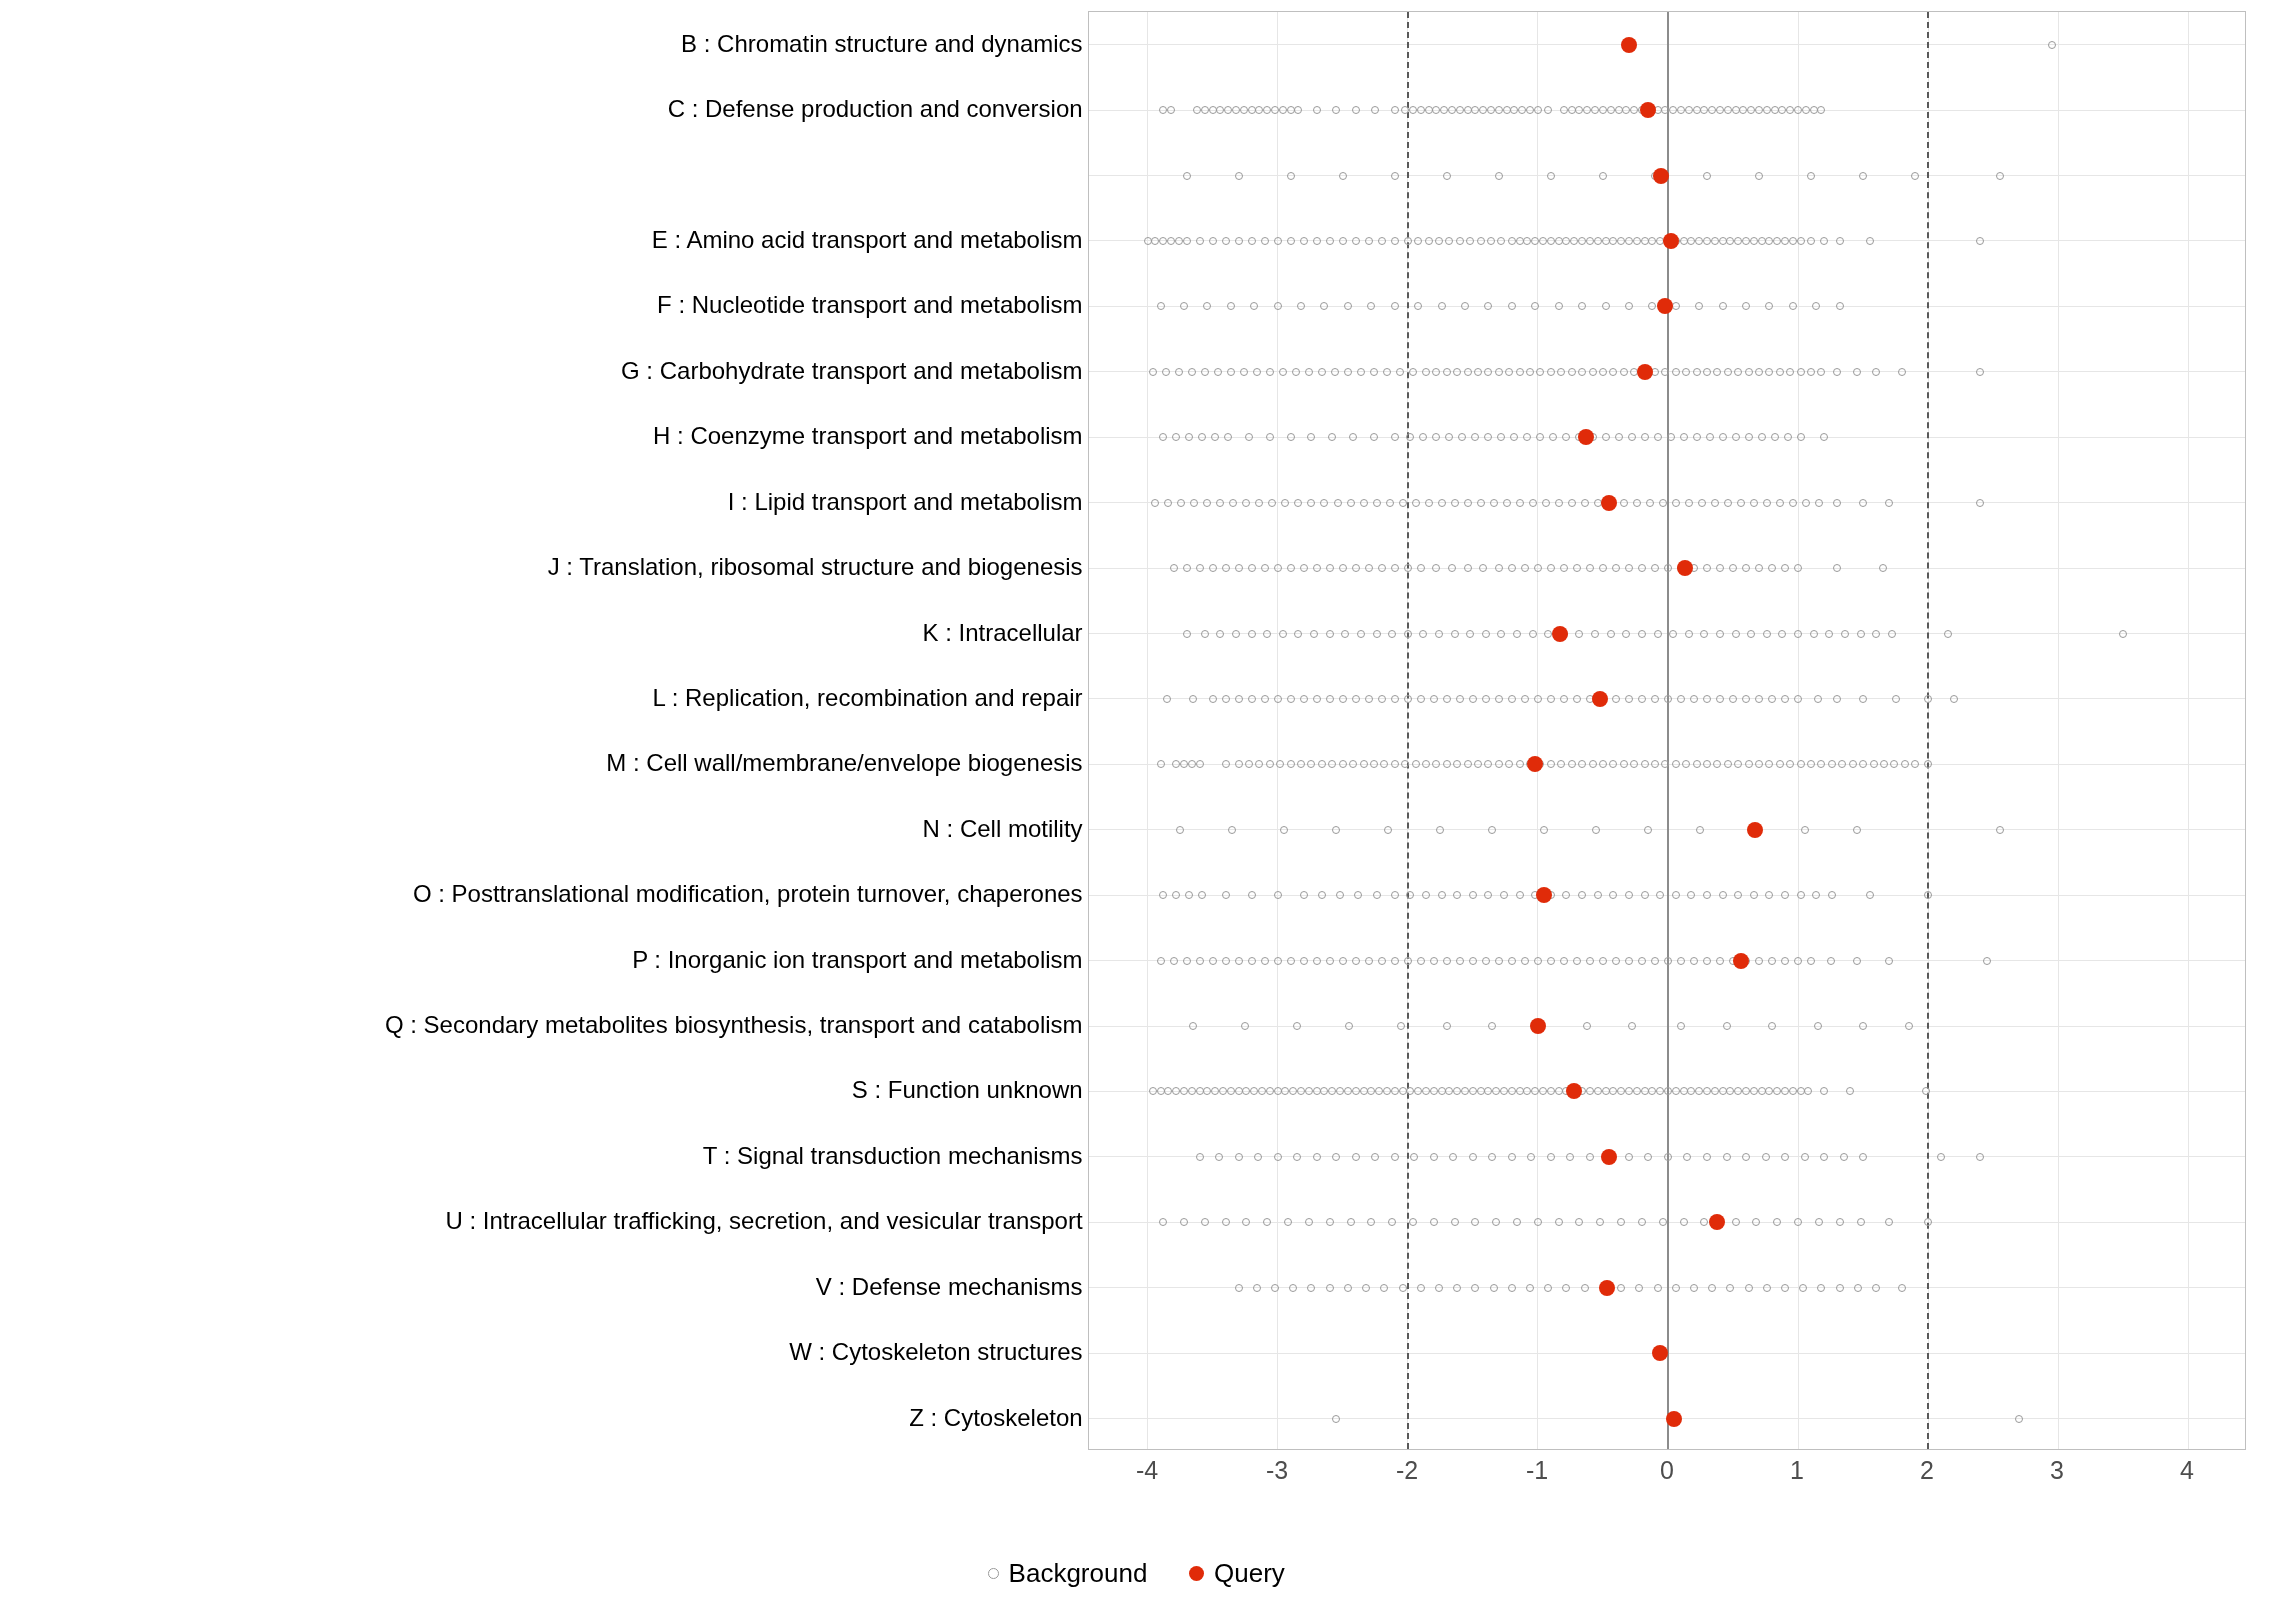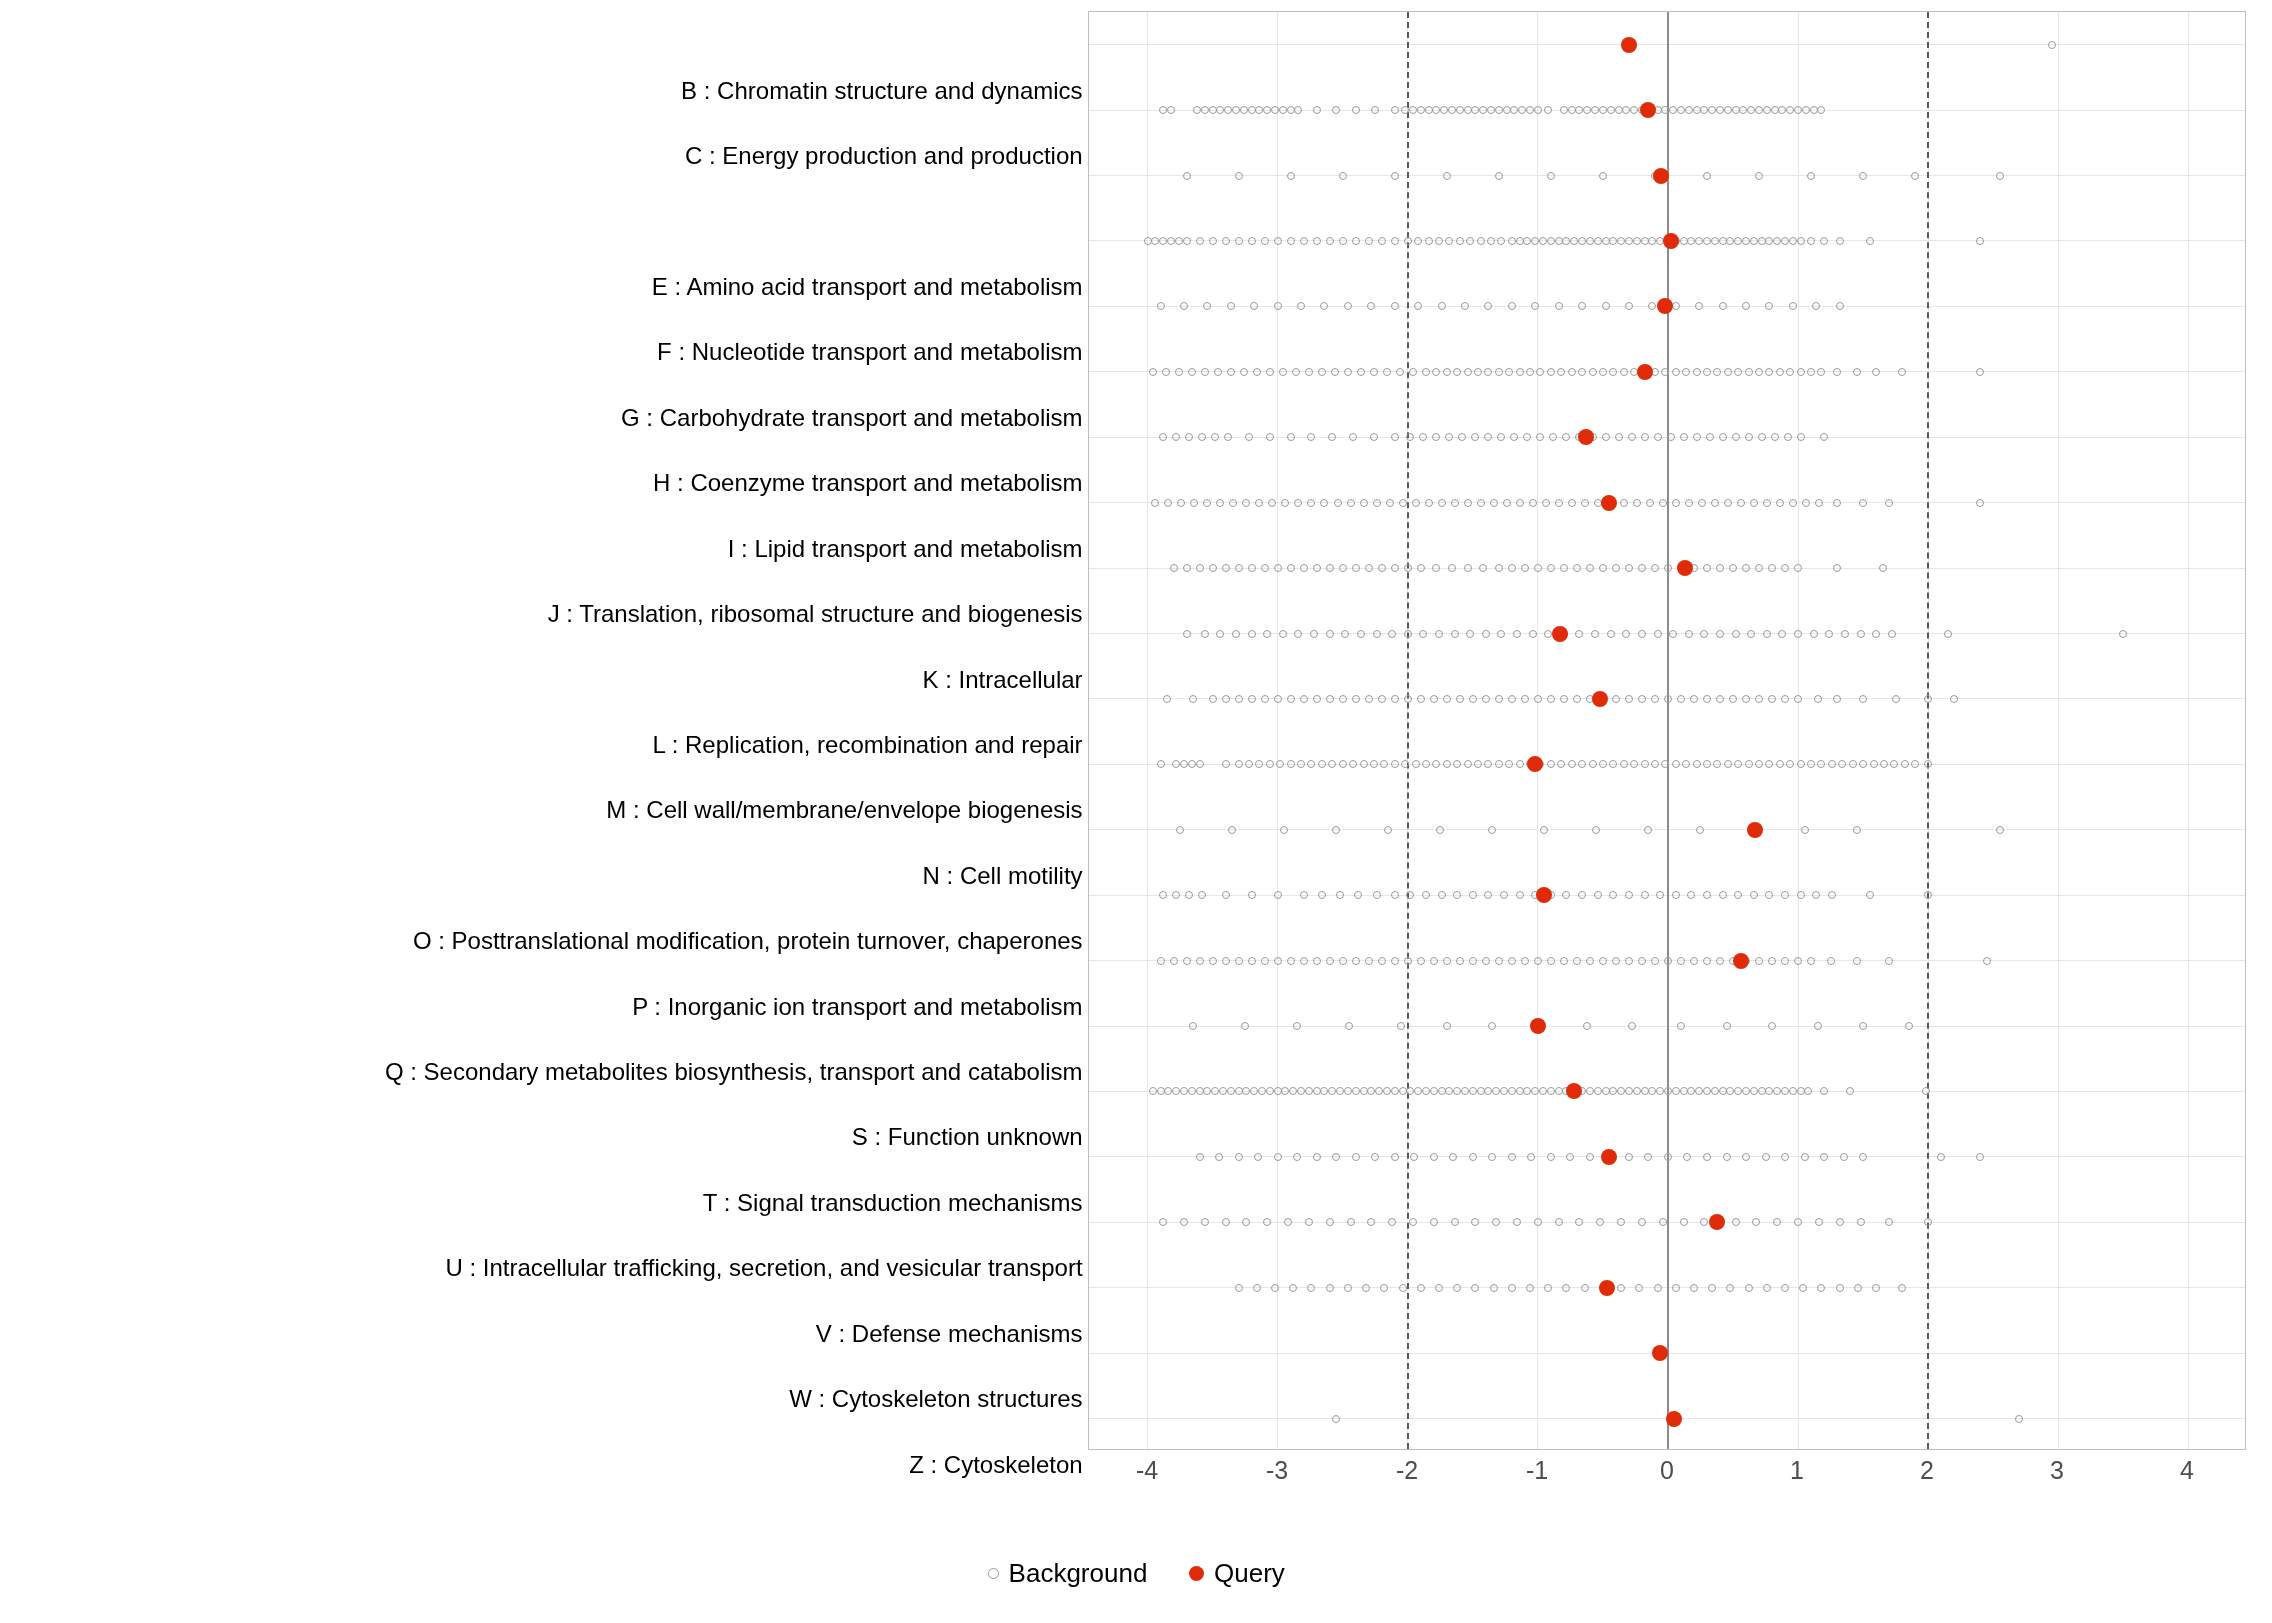--- a/index.html
+++ b/index.html
@@ -36,21 +36,20 @@
   }
   .row-label {
     position: absolute;
     right: 0;
     text-align: right;
     font-size: 24px;
     line-height: 24px;
     color: #000;
     white-space: nowrap;
     transform: translateY(-50%);
-    margin-top: 47px;
   }
   .panel {
     position: absolute;
     left: 1088px;
     top: 10.8px;
     width: 1158px;
     height: 1439px;
     border: 1.6px solid #bfbfbf;
     background: #ffffff;
     box-sizing: border-box;
@@ -166,21 +165,21 @@
   }
 </style>
 </head>
 <body>
 
 <div id="root">
   <div class="plot-wrap">
 
     <div class="labels-col" id="labels-col">
         <div class="row-label" style="top: 33px;">B : Chromatin structure and dynamics</div>
-        <div class="row-label" style="top: 98px;">C : Energy production and production</div>
+        <div class="row-label" style="top: 98px;">C : Defense production and conversion</div>
         <div class="row-label" style="top: 229px;">E : Amino acid transport and metabolism</div>
         <div class="row-label" style="top: 294px;">F : Nucleotide transport and metabolism</div>
         <div class="row-label" style="top: 360px;">G : Carbohydrate transport and metabolism</div>
         <div class="row-label" style="top: 425px;">H : Coenzyme transport and metabolism</div>
         <div class="row-label" style="top: 491px;">I : Lipid transport and metabolism</div>
         <div class="row-label" style="top: 556px;">J : Translation, ribosomal structure and biogenesis</div>
         <div class="row-label" style="top: 622px;">K : Intracellular</div>
         <div class="row-label" style="top: 687px;">L : Replication, recombination and repair</div>
         <div class="row-label" style="top: 752px;">M : Cell wall/membrane/envelope biogenesis</div>
         <div class="row-label" style="top: 818px;">N : Cell motility</div>

